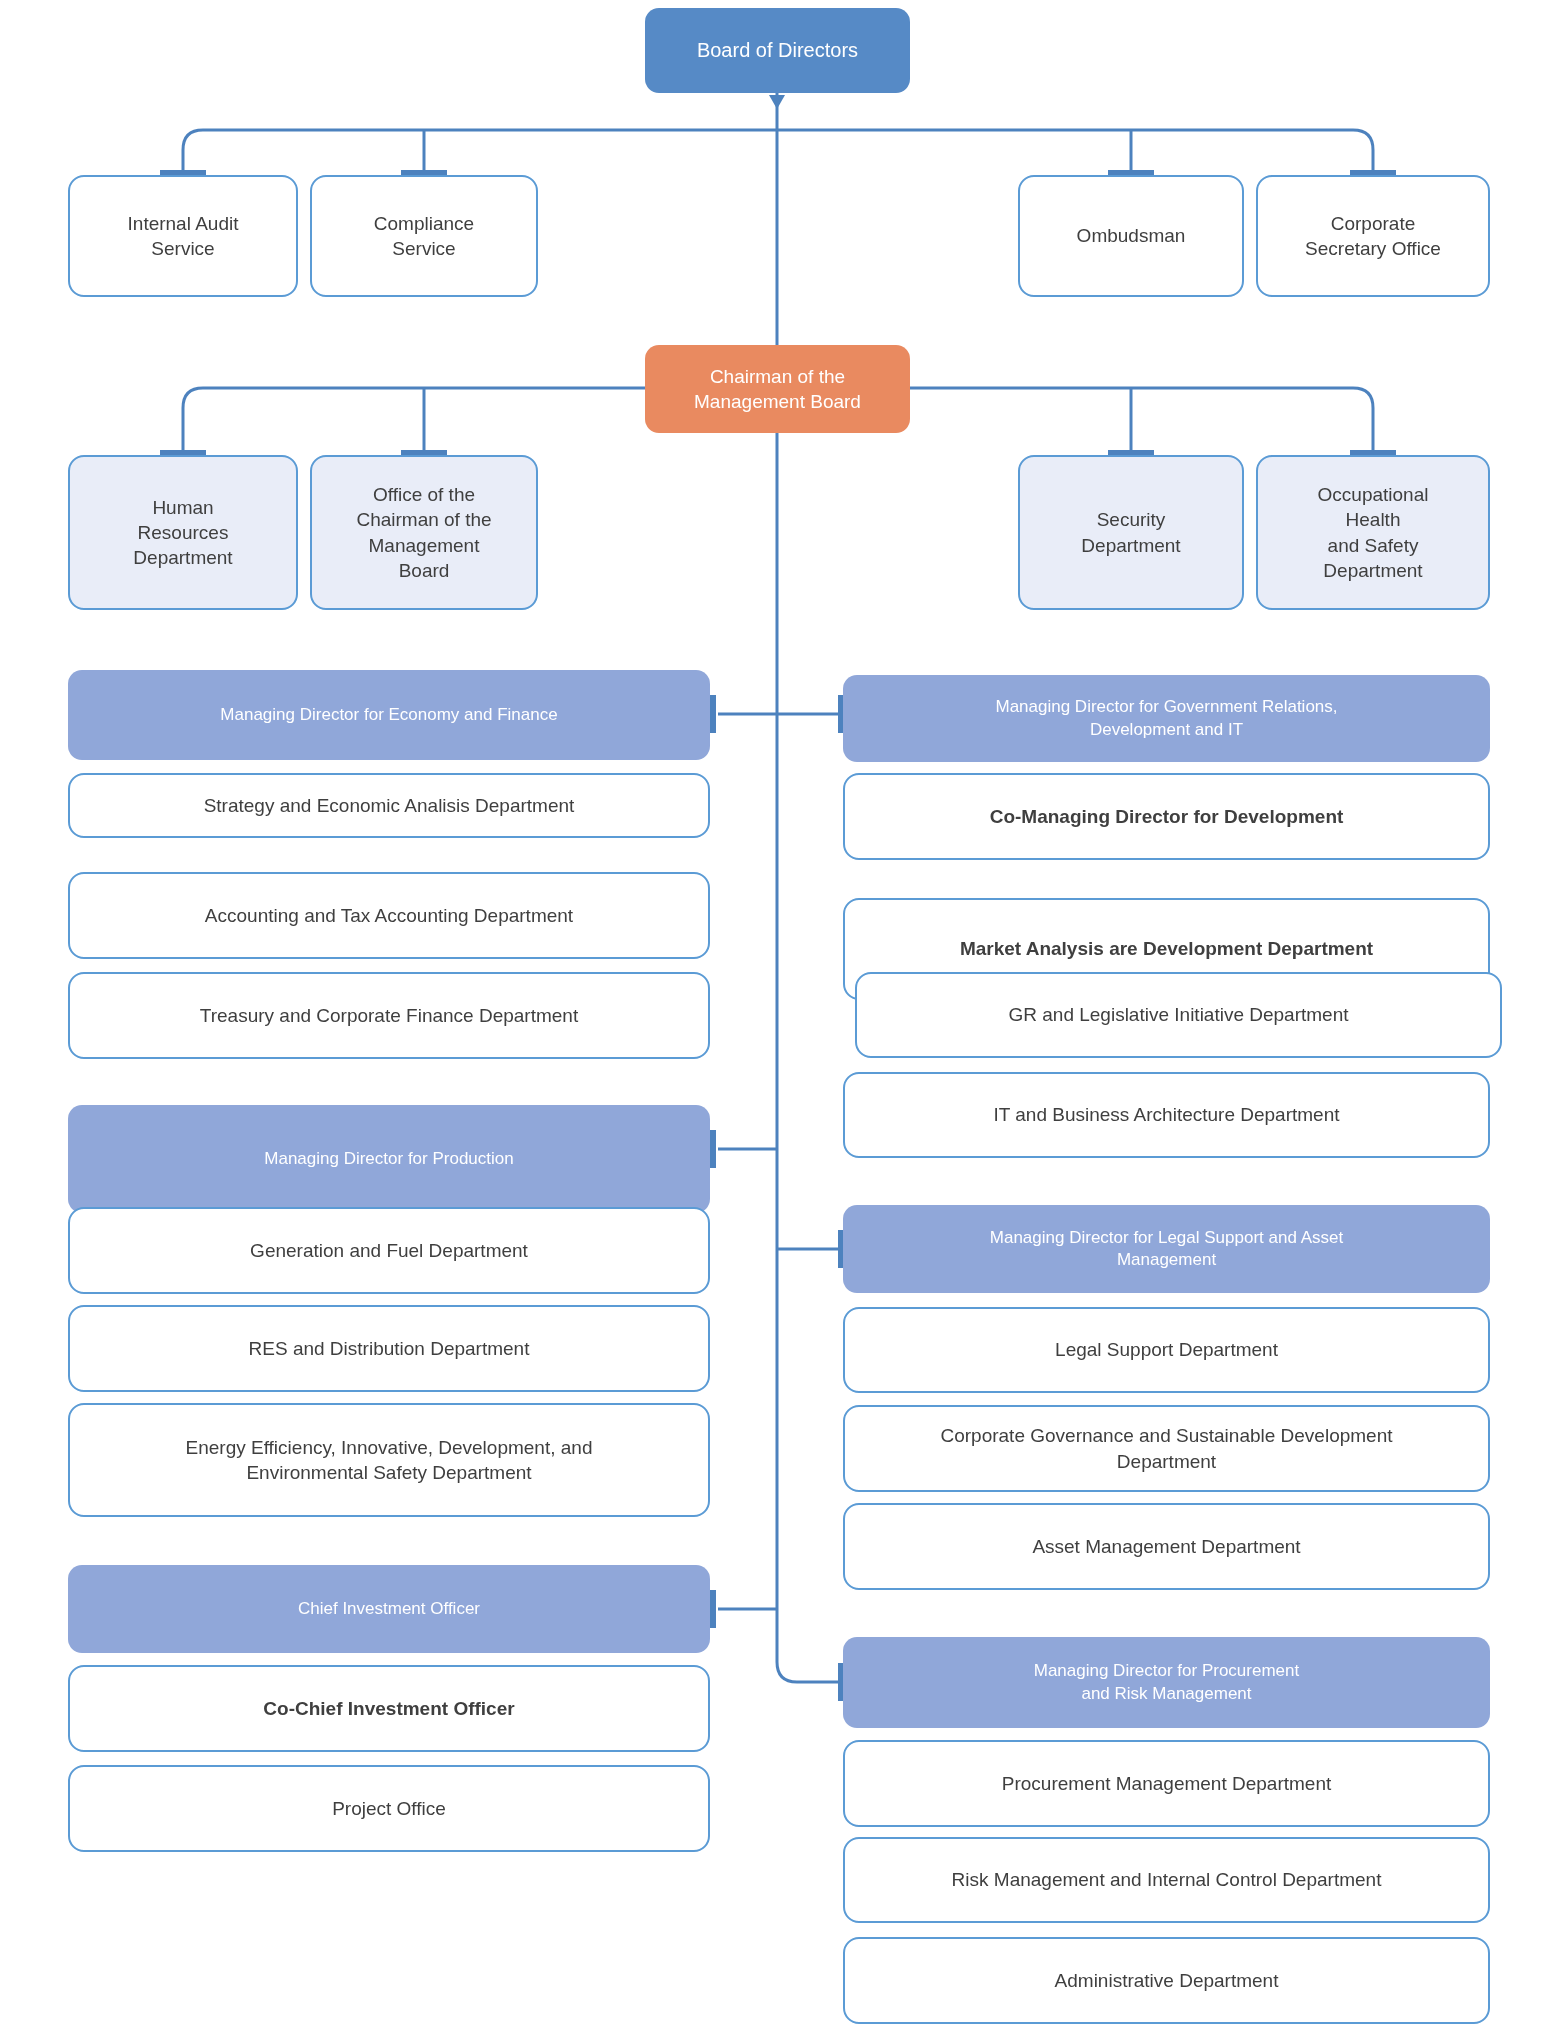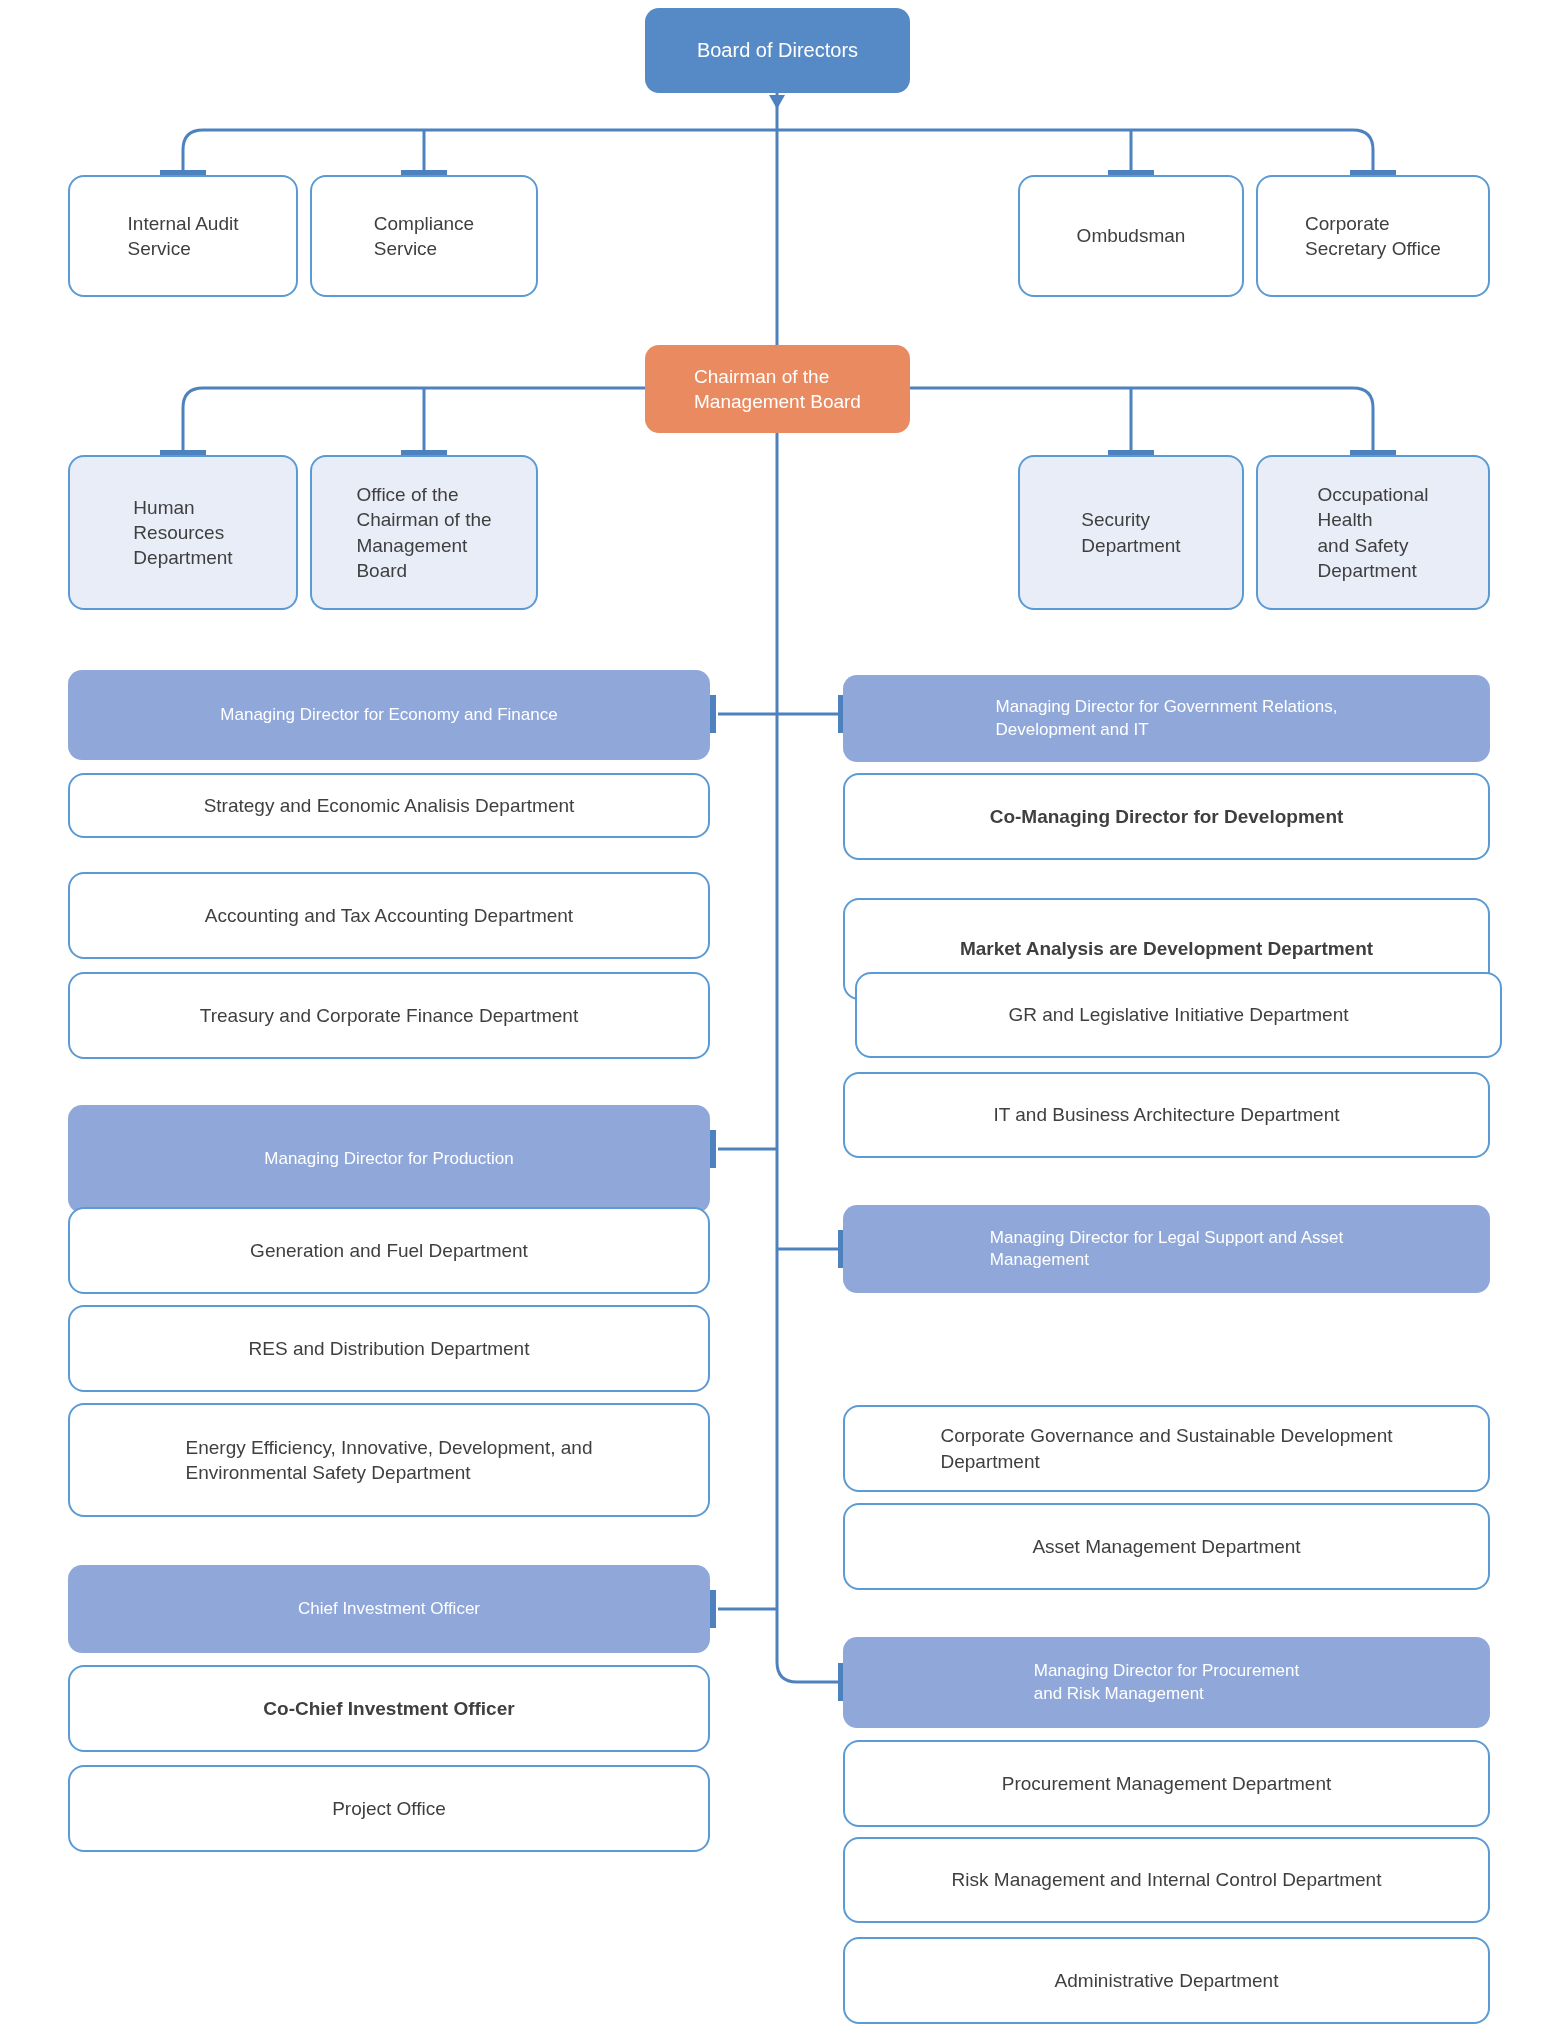--- a/index.html
+++ b/index.html
@@ -9,21 +9,21 @@
   html,body{margin:0;padding:0;background:#ffffff;}
   .canvas{
     position:relative;width:1564px;height:2031px;overflow:hidden;
     font-family:"Liberation Sans","DejaVu Sans",sans-serif;
   }
   .wires{position:absolute;left:0;top:0;z-index:0;}
   .wires path{stroke:var(--line);stroke-width:3;fill:none;}
   .wires rect,.wires polygon{fill:var(--line);stroke:none;}
   .node{
     position:absolute;z-index:1;display:flex;align-items:center;justify-content:center;
-    white-space:pre-line;box-sizing:border-box;
+    text-align:center;white-space:pre-line;box-sizing:border-box;
     font-size:19px;line-height:1.32;color:var(--text-dark);padding:6px 30px;
   }
   .white{background:#ffffff;border:2.5px solid var(--border);border-radius:16px;}
   .light{background:var(--light);border:2.5px solid var(--border);border-radius:16px;}
   .primary{background:var(--primary);color:var(--text-light);border:none;border-radius:14px;font-size:20px;}
   .accent{background:var(--accent);color:var(--text-light);border:none;border-radius:14px;}
   .header{background:var(--header);color:var(--text-light);border:none;border-radius:14px;font-size:17px;}
   .bold{font-weight:bold;}
 </style>
 </head>
@@ -108,20 +108,21 @@
   <div class="node white" style="left:843px;top:1072px;width:647px;height:86px;">IT and Business Architecture Department</div>
 
   <div class="node header" style="left:68px;top:1105px;width:642px;height:108px;">Managing Director for Production</div>
   <div class="node white" style="left:68px;top:1207px;width:642px;height:87px;">Generation and Fuel Department</div>
   <div class="node white" style="left:68px;top:1305px;width:642px;height:87px;">RES and Distribution Department</div>
   <div class="node white" style="left:68px;top:1403px;width:642px;height:114px;">Energy Efficiency, Innovative, Development, and
 Environmental Safety Department</div>
 
   <div class="node header" style="left:843px;top:1205px;width:647px;height:88px;">Managing Director for Legal Support and Asset
 Management</div>
+  <div class="node white" style="left:843px;top:1307px;width:647px;height:86px;">Legal Support Department</div>
   <div class="node white" style="left:843px;top:1405px;width:647px;height:87px;">Corporate Governance and Sustainable Development
 Department</div>
   <div class="node white" style="left:843px;top:1503px;width:647px;height:87px;">Asset Management Department</div>
 
   <div class="node header" style="left:68px;top:1565px;width:642px;height:88px;">Chief Investment Officer</div>
   <div class="node white bold" style="left:68px;top:1665px;width:642px;height:87px;">Co-Chief Investment Officer</div>
   <div class="node white" style="left:68px;top:1765px;width:642px;height:87px;">Project Office</div>
 
   <div class="node header" style="left:843px;top:1637px;width:647px;height:91px;">Managing Director for Procurement
 and Risk Management</div>

